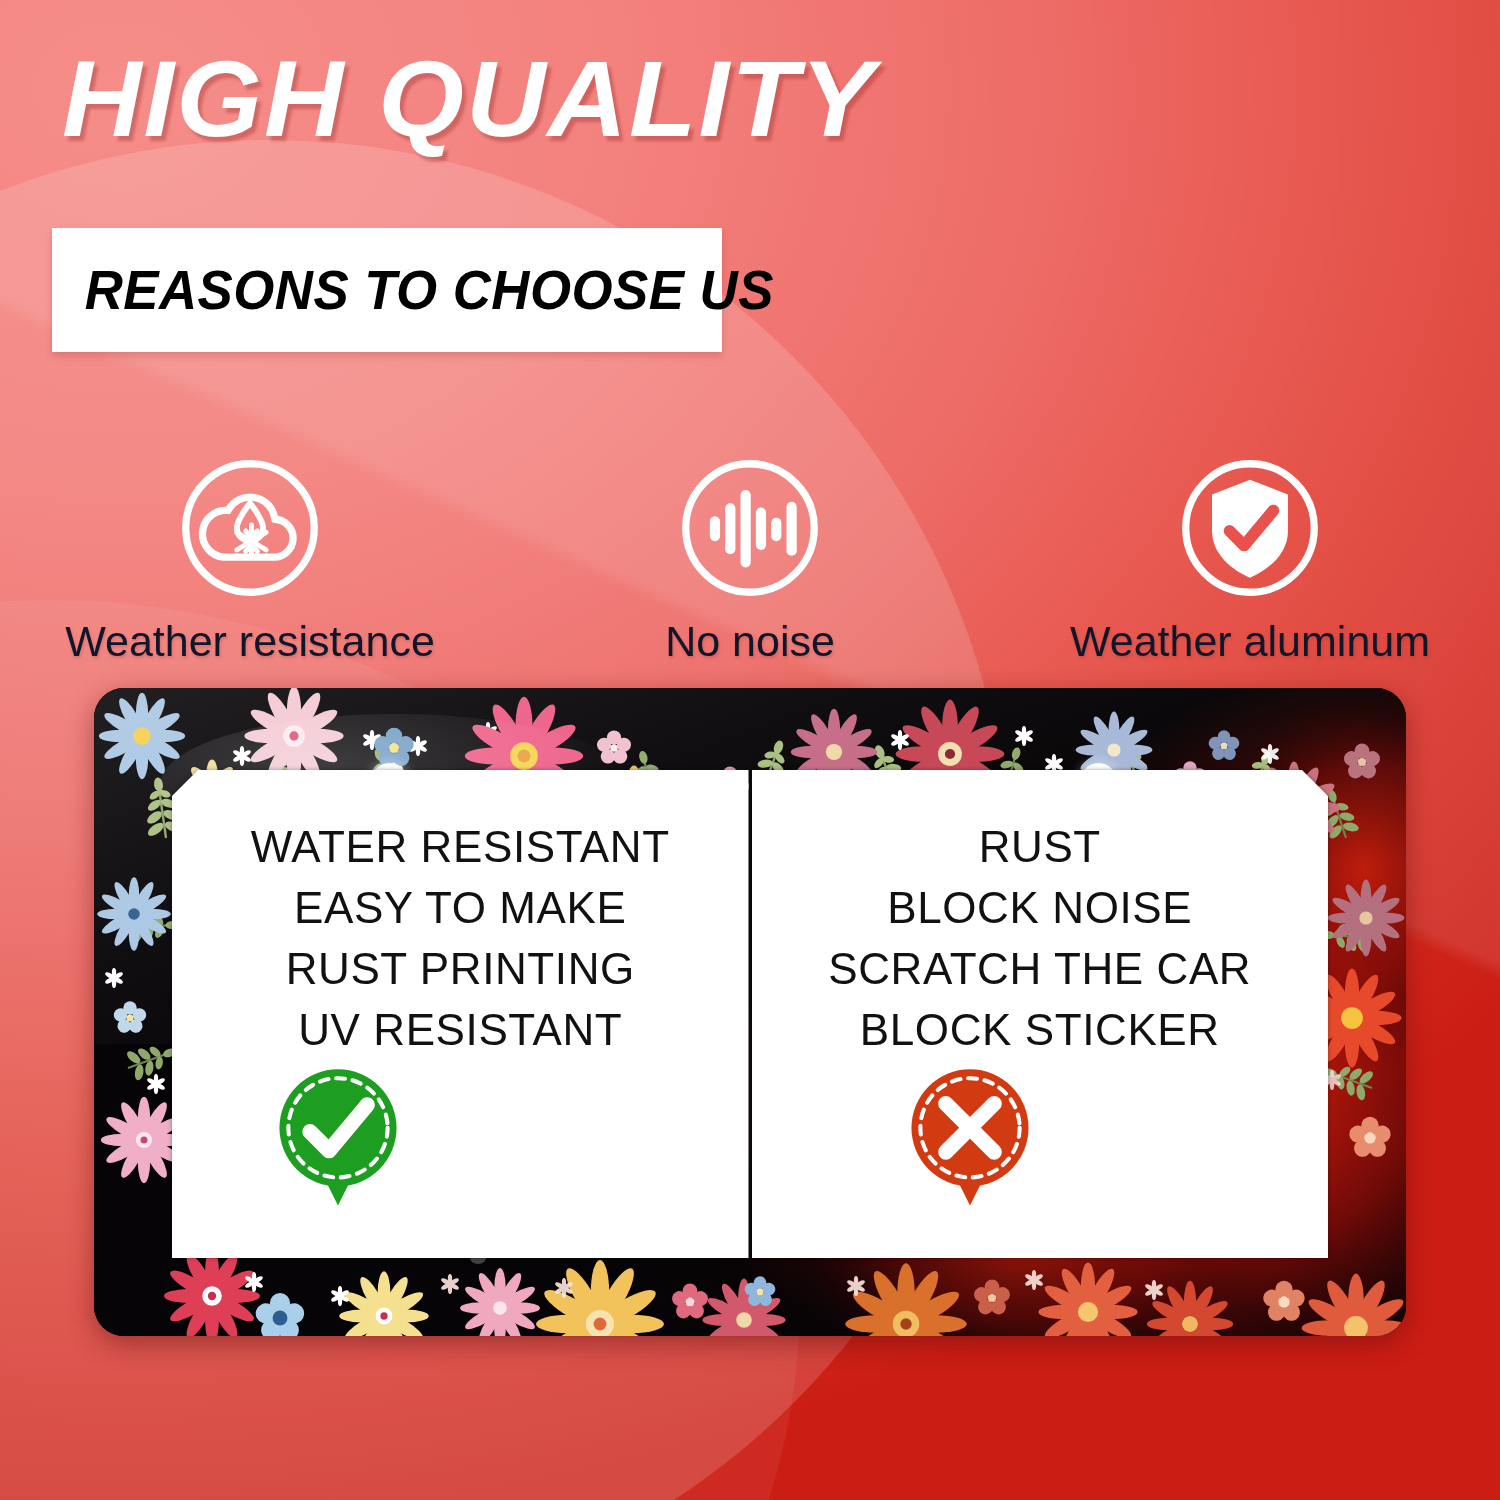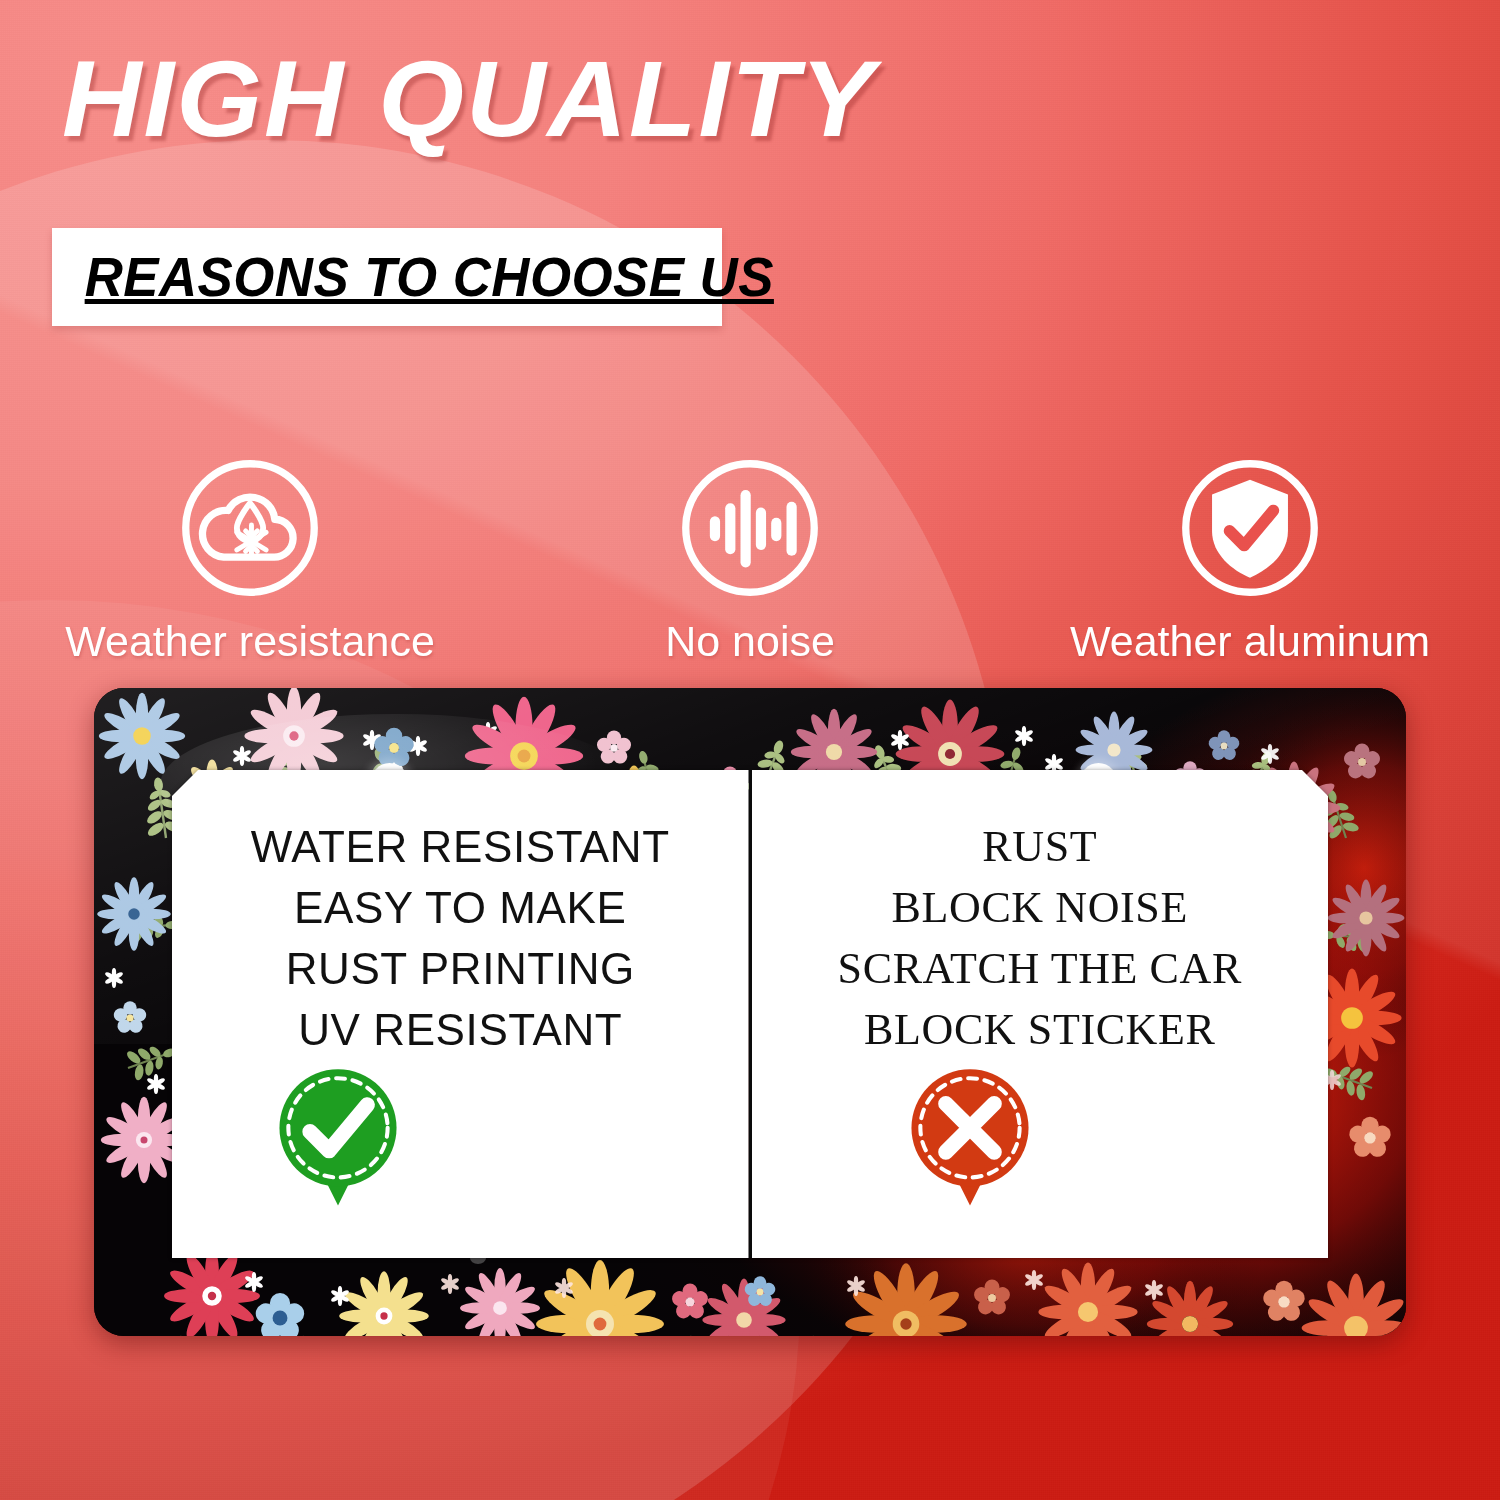--- a/index.html
+++ b/index.html
@@ -52,25 +52,24 @@
     font-style:italic; font-weight:bold;
     color:#FFFFFF;
     letter-spacing:2px;
     transform:scaleX(1.02);
     transform-origin:left top;
     text-shadow:4px 5px 3px rgba(140,30,30,0.32);
     white-space:nowrap;
   }
   #subbanner{
     position:absolute; left:52px; top:228px;
-    width:670px; height:98px;
+    width:670px; height:124px;
     background:#FFFFFF;
     display:flex; align-items:center;
     box-shadow:0 4px 7px rgba(150,35,35,.22);
-    text-decoration:underline;
   }
   #subbanner .txt{
     padding-left:34px;
     font-size:55px;
     font-style:italic; font-weight:bold;
     color:#000000;
     letter-spacing:.5px;
     transform:scaleX(.96);
     transform-origin:left center;
     white-space:nowrap;
@@ -79,21 +78,21 @@
   
   #features{
     position:absolute; left:0; top:455px; width:1500px;
     display:flex;
   }
   .feat{ flex:1; display:flex; flex-direction:column; align-items:center; }
   .feat-icon{ width:146px; height:146px; }
   .feat-label{
     margin-top:16px;
     font-size:43px;
-    color:#ffffff;
+    color:#0f172a;
     white-space:nowrap;
     text-shadow:1px 2px 3px rgba(150,35,35,.25);
   }
 
   
   #plate{
     position:absolute;
     left:94px; top:688px;
     width:1312px; height:648px;
     border-radius:30px;
@@ -128,21 +127,21 @@
     filter:drop-shadow(0 0 2px rgba(0,0,0,.35));
   }
   .panel{
     position:relative;
     flex:1;
     background:#FFFFFF;
     -webkit-clip-path:polygon(0 22px, 22px 0, calc(100% - 22px) 0, 100% 22px, 100% 100%, 0 100%);
     clip-path:polygon(0 22px, 22px 0, calc(100% - 22px) 0, 100% 22px, 100% 100%, 0 100%);
   }
   .panel.left{ -webkit-clip-path:polygon(0 26px, 26px 0, 100% 0, 100% 100%, 0 100%); clip-path:polygon(0 26px, 26px 0, 100% 0, 100% 100%, 0 100%); }
-  .panel.right{ -webkit-clip-path:polygon(0 0, calc(100% - 26px) 0, 100% 26px, 100% 100%, 0 100%); clip-path:polygon(0 0, calc(100% - 26px) 0, 100% 26px, 100% 100%, 0 100%);font-family:Liberation Serif, serif; }
+  .panel.right{ -webkit-clip-path:polygon(0 0, calc(100% - 26px) 0, 100% 26px, 100% 100%, 0 100%); clip-path:polygon(0 0, calc(100% - 26px) 0, 100% 26px, 100% 100%, 0 100%); }
   .divider{ width:3px; background:#0a0a0a; }
 
   .lines{
     position:absolute; left:0; right:0; top:48px;
     display:flex; flex-direction:column; align-items:center; gap:3px;
   }
   .line{
     font-size:44px; color:#111; letter-spacing:.6px; white-space:nowrap;
     line-height:1.32;
   }

